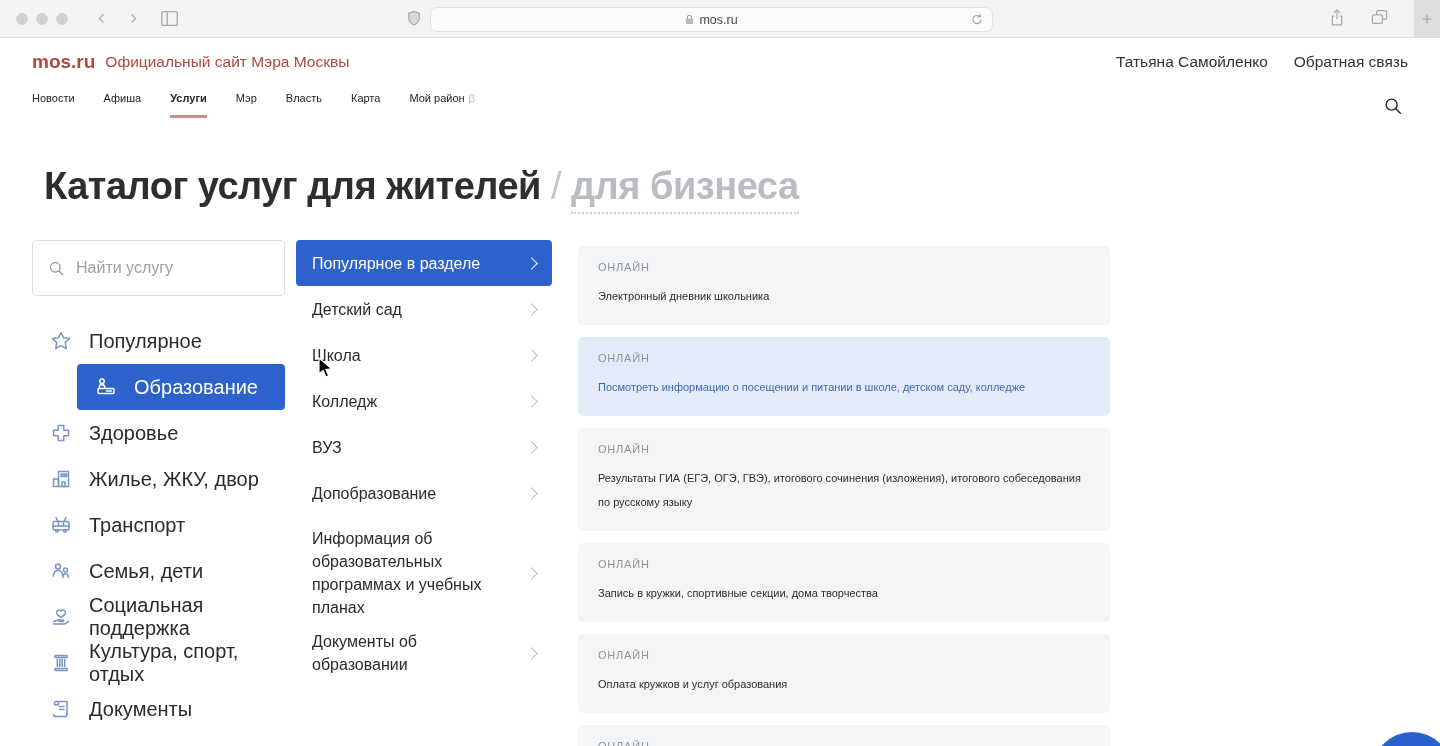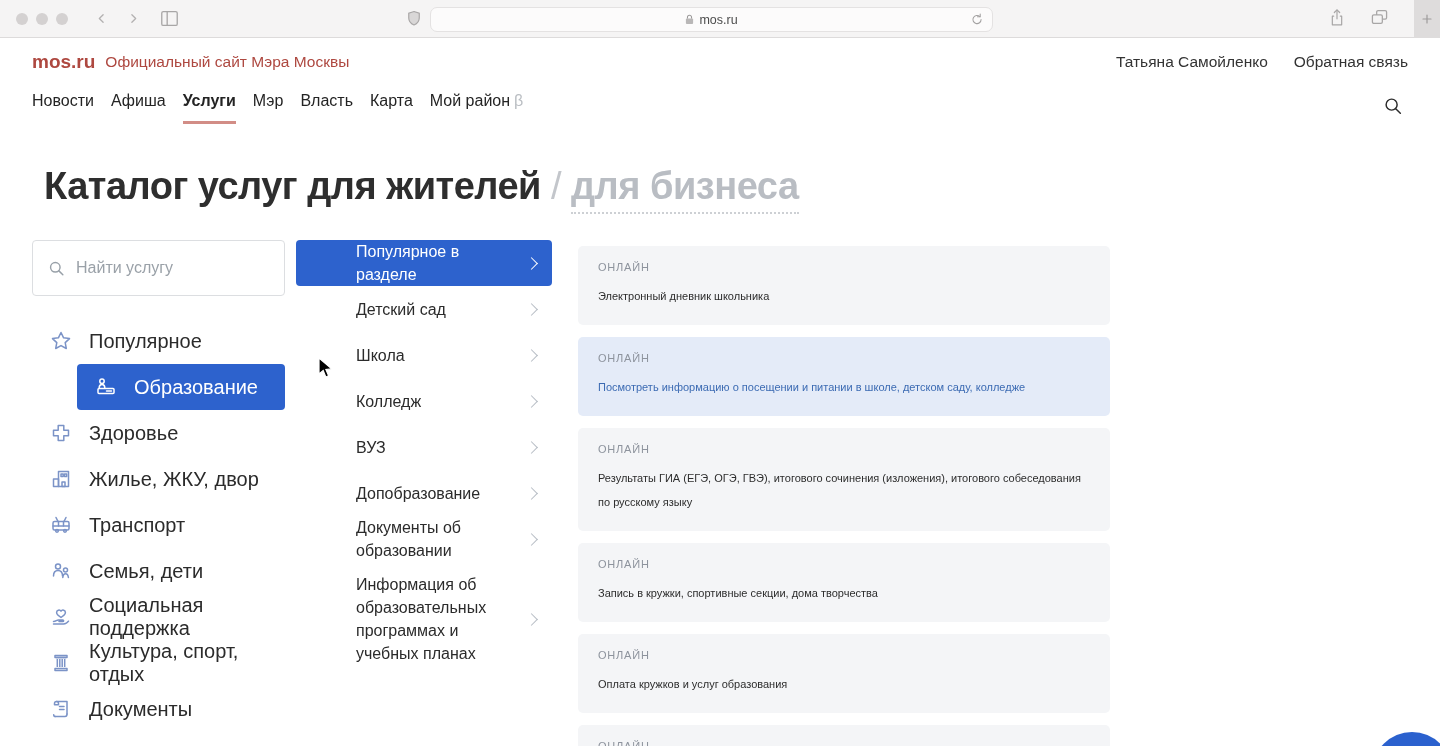--- a/index.html
+++ b/index.html
@@ -31,22 +31,22 @@
   
   .site-header { position:absolute; left:0; top:39px; width:1440px; height:46px;
     display:flex; align-items:center; background:#fff; }
   .logo { margin-left:32px; font-size:19px; font-weight:700; color:#ae4840; }
   .tagline { margin-left:10px; font-size:15.5px; color:#ae4840; }
   .header-right { position:absolute; right:32px; display:flex; gap:26px;
     font-size:15.5px; color:#333; }
   .header-right span { cursor:pointer; }
 
   
-  .main-nav { position:absolute; left:32px; top:92px; display:flex; gap:17px;
-    font-size:16px; color:#242424; align-items:flex-start; }
+  .main-nav { position:absolute; left:32px; top:92px; display:flex; gap:29px;
+    font-size:11px; color:#242424; align-items:flex-start; }
   .nav-item { padding-bottom:11px; cursor:pointer; }
   .nav-item.active { font-weight:700; border-bottom:3px solid #d28d86; }
   .beta { color:#b9bdc2; margin-left:4px; }
   .nav-search { position:absolute; right:36px; top:95px; color:#2b2b2b; cursor:pointer; }
 
   
   .page-title { position:absolute; left:44px; top:165px; font-size:38px; font-weight:700;
     color:#2e2e2e; letter-spacing:-0.5px; }
   .page-title .sep { color:#c3c6cb; font-weight:400; margin:0 10px; }
   .page-title .business { color:#b9bdc3; border-bottom:2px dotted #cdd0d4;
@@ -70,21 +70,21 @@
 
   
   .subcats { position:absolute; left:296px; top:240px; width:256px; }
   .subcat { min-height:46px; display:flex; align-items:center; justify-content:space-between;
     padding:0 16px; font-size:16px; color:#2b2b2b; cursor:pointer; line-height:23px; }
   .subcat.selected { background:#2d62cd; border-radius:4px; color:#fff; }
   .chev { width:9px; height:9px; border-right:1.5px solid #b6bcc4; border-top:1.5px solid #b6bcc4;
     transform:rotate(45deg); flex:none; margin-left:10px; }
   .subcat.selected .chev { border-color:#fff; }
   .subcat.multi { padding-top:11px; padding-bottom:11px; }
-  .subcat .lbl { max-width:205px;margin-left:44px; }
+  .subcat .lbl { max-width:205px; }
 
   
   .cards { position:absolute; left:578px; top:246px; width:532px; }
   .card { background:#f4f5f7; border-radius:5px; padding:15px 20px 17px 20px;
     margin-bottom:12px; cursor:pointer; }
   .card .badge { font-size:11px; letter-spacing:0.8px; color:#8d939d; }
   .card .card-title { margin-top:11px; font-size:11px; line-height:24px; color:#2d2d2d; }
   .card.highlight { background:#e4ebf8; }
   .card.highlight .card-title { color:#3c6bb3; }
 
@@ -333,26 +333,26 @@
     <span class="chev"></span>
   </div>
   <div class="subcat">
     <span class="lbl">ВУЗ</span>
     <span class="chev"></span>
   </div>
   <div class="subcat">
     <span class="lbl">Допобразование</span>
     <span class="chev"></span>
   </div>
-  <div class="subcat">
-    <span class="lbl">Документы об образовании</span>
-    <span class="chev"></span>
-  </div>
   <div class="subcat multi">
     <span class="lbl">Информация об образовательных программах и учебных планах</span>
+    <span class="chev"></span>
+  </div>
+  <div class="subcat">
+    <span class="lbl">Документы об образовании</span>
     <span class="chev"></span>
   </div>
 </div>
 
 <div class="cards">
   <div class="card">
     <div class="badge">ОНЛАЙН</div>
     <div class="card-title">Электронный дневник школьника</div>
   </div>
   <div class="card highlight">

